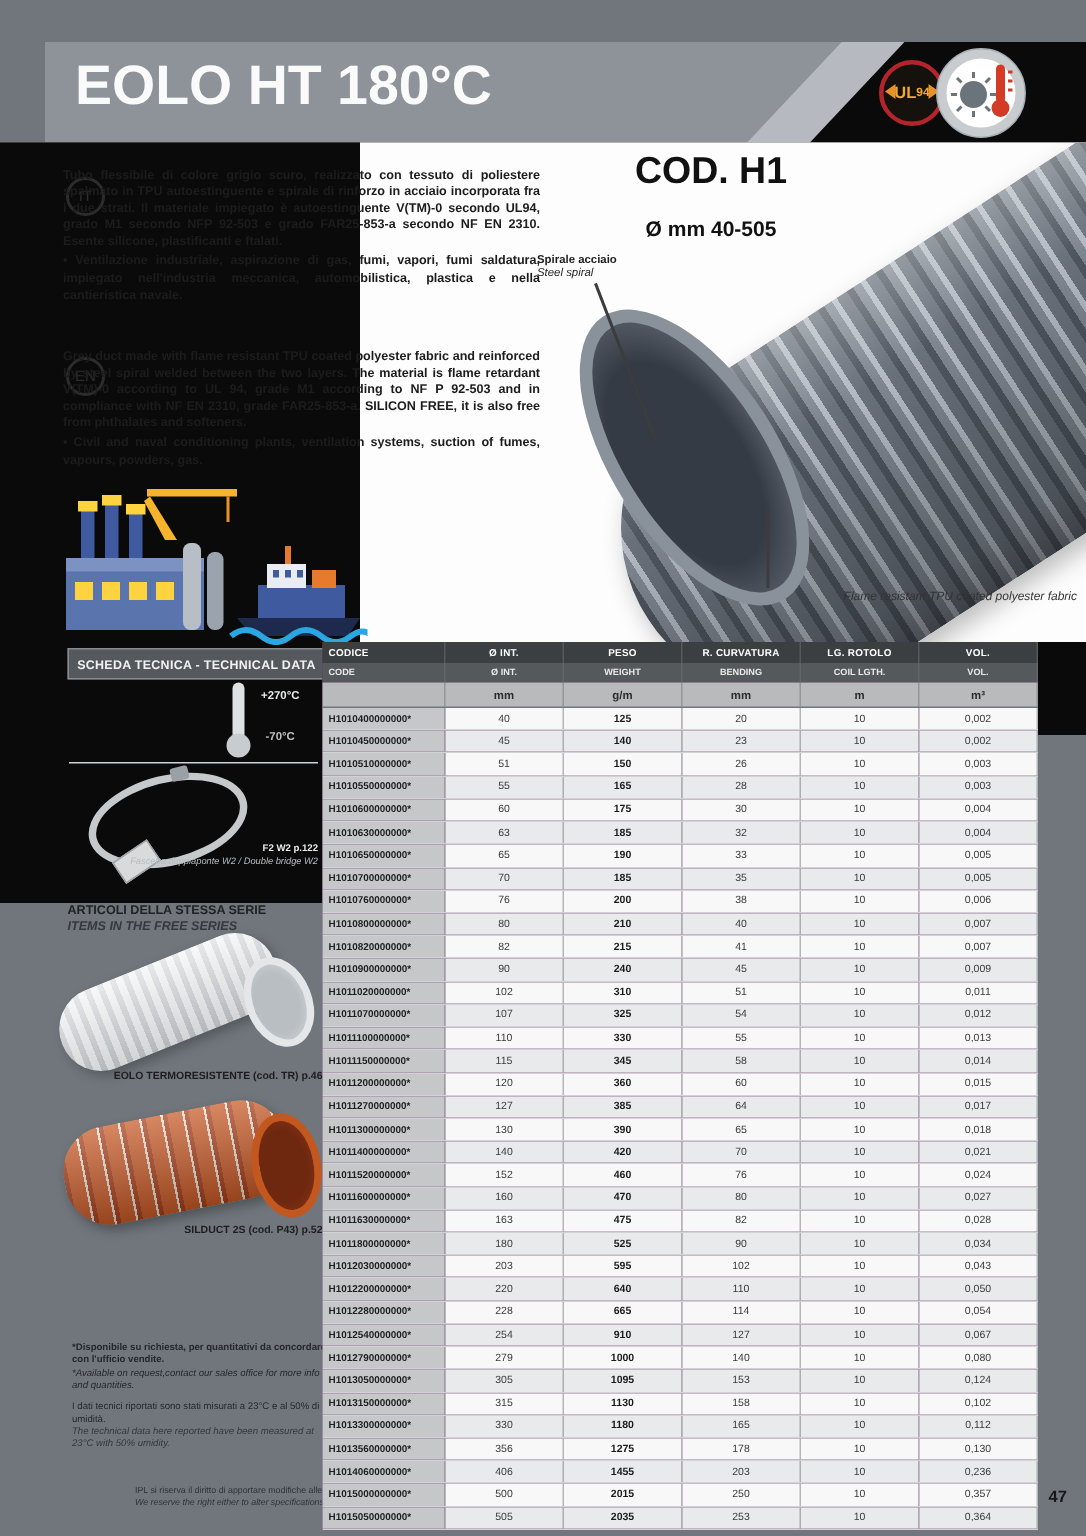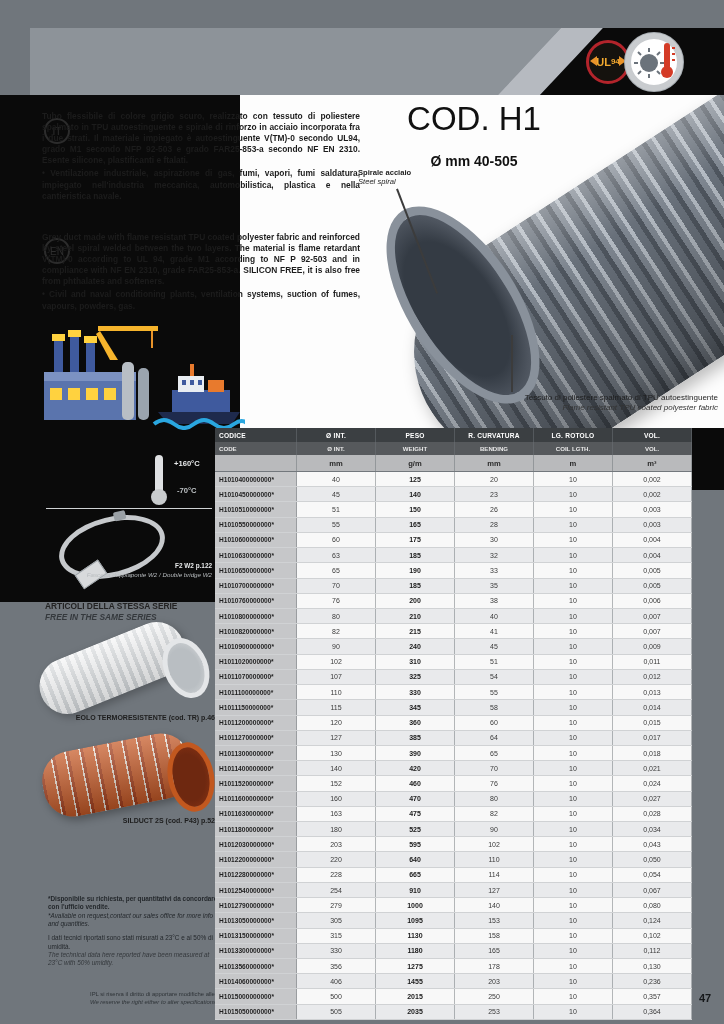--- a/index.html
+++ b/index.html
@@ -30,21 +30,21 @@
   
   .intro{left:42px;top:111px;width:318px;z-index:3;color:#1c1c1c;font-size:8.4px;line-height:1.32;
          font-weight:bold;text-align:justify;}
   .intro p{margin:0 0 2px 0;}
   .intro .bullet{font-weight:bold;}
   .intro.en{top:232px;font-weight:bold;}
   .lang-circle{width:22px;height:22px;border:2px solid #2c2c2c;border-radius:50%;color:#2e2e2e;
          font-weight:normal;font-size:10px;display:flex;align-items:center;justify-content:center;z-index:3;}
   
   .cod-block{left:404px;top:100px;width:140px;text-align:center;z-index:4;color:#111;}
-  .cod-code{font-size:33px;font-weight:400;letter-spacing:0;}
+  .cod-code{font-size:25px;font-weight:700;letter-spacing:0;}
   .cod-range{font-size:14px;font-weight:bold;margin-top:15px;}
   .hose-wrap{left:240px;top:95px;width:484px;height:337px;overflow:hidden;z-index:3;}
   .hose-main{position:absolute;left:150px;top:65px;width:520px;height:222px;border-radius:115px;
       transform:rotate(-33deg);
       background:
         linear-gradient(180deg,rgba(255,255,255,.30) 0%,rgba(255,255,255,0) 28%,rgba(0,0,0,.28) 86%,rgba(0,0,0,.42) 100%),
         repeating-linear-gradient(90deg,#4e555e 0 5px,#7e8690 5px 11px,#b2b9c1 11px 15px,#68707a 15px 23px);
       box-shadow:0 8px 16px rgba(0,0,0,.25);}
   .hose-mouth{position:absolute;left:168px;top:98px;width:92px;height:206px;border-radius:50%;
       transform:rotate(-33deg);border:9px solid #89919b;
@@ -125,20 +125,21 @@
   .page-num{left:699px;top:992px;font-size:11px;font-weight:bold;color:#16181a;z-index:3;}
 </style>
 </head>
 <body>
 
 <div class="page">
 
   <div class="abs banner"></div>
   <div class="abs banner-stripe"></div>
   <div class="abs banner-black"></div>
+  <div class="abs page-title">EOLO HT 180°C</div>
 
   <div class="abs badge-ul">
     <span class="l1">UL</span>
     <span class="l2">94</span>
   </div>
   <div class="abs badge-gauge">
     <svg width="64" height="64" viewBox="0 0 64 64">
       <circle cx="32" cy="32" r="29" fill="#ffffff" stroke="#a7adb2" stroke-width="2"></circle>
       <circle cx="32" cy="32" r="26" fill="#ffffff" stroke="#c9cccf" stroke-width="6"></circle>
       <circle cx="27" cy="33" r="9" fill="#6b737b"></circle>
@@ -185,21 +186,20 @@
     <div class="cod-range">Ø mm 40-505</div>
   </div>
 
   <div class="abs spiral-label">
     <div class="it">Spirale acciaio</div>
     <div class="en">Steel spiral</div>
   </div>
   <div class="abs spiral-line"></div>
   <div class="abs fabric-line"></div>
   <div class="abs fabric-caption">
-    <div>Tessuto di poliestere spalmato di TPU autoestinguente</div>
     <div class="en">Flame resistant TPU coated polyester fabric</div>
   </div>
 
   <div class="abs industry">
     <svg width="205" height="110" viewBox="0 0 205 110">
       <rect x="58" y="6" width="60" height="5" fill="#f6b42c"></rect>
       <polygon points="60,11 78,40 70,40 56,14" fill="#f6b42c"></polygon>
       <line x1="112" y1="11" x2="112" y2="28" stroke="#e8932a" stroke-width="2"></line>
       <rect x="14" y="14" width="9" height="50" fill="#3f5a9e"></rect>
       <rect x="30" y="10" width="9" height="54" fill="#3f5a9e"></rect>
@@ -222,37 +222,38 @@
         <rect x="168" y="60" width="16" height="12" fill="#e87a2d"></rect>
         <rect x="142" y="60" width="4" height="5" fill="#3f5a9e"></rect>
         <rect x="150" y="60" width="4" height="5" fill="#3f5a9e"></rect>
         <rect x="158" y="60" width="4" height="5" fill="#3f5a9e"></rect>
         <rect x="150" y="44" width="4" height="12" fill="#e87a2d"></rect>
         <path d="M114 104 q10 -8 20 0 q10 8 20 0 q10 -8 20 0 q10 8 20 0 q8 -6 14 0" fill="none" stroke="#2aa7e0" stroke-width="4"></path>
       </g>
     </svg>
   </div>
 
+  <div class="abs tech-bar">SCHEDA TECNICA - TECHNICAL DATA</div>
   <div class="abs thermo" style="width:24px;height:52px;">
     <div class="thermo-stem"></div>
     <div class="thermo-bulb"></div>
   </div>
-  <div class="abs temp-max">+160°C</div>
+  <div class="abs temp-max">+270°C</div>
   <div class="abs temp-min">-70°C</div>
   <div class="abs side-line"></div>
   <div class="abs clamp">
     <div class="clamp-bolt"></div>
     <div class="clamp-plate"></div>
   </div>
   <div class="abs clamp-ref">F2 W2 p.122</div>
   <div class="abs clamp-cap">Fascetta doppiaponte W2 / Double bridge W2</div>
 
   <div class="abs series-title">
     <div>ARTICOLI DELLA STESSA SERIE</div>
-    <div class="en">FREE IN THE SAME SERIES</div>
+    <div class="en">ITEMS IN THE FREE SERIES</div>
   </div>
   <div class="abs hose-gray"></div>
   <div class="abs hose-gray-mouth"></div>
   <div class="abs cap-gray">EOLO TERMORESISTENTE (cod. TR) p.46</div>
   <div class="abs hose-red"></div>
   <div class="abs hose-red-mouth"></div>
   <div class="abs cap-red">SILDUCT 2S (cod. P43) p.52</div>
 
   <div class="abs footnotes">
     <div class="b">*Disponibile su richiesta, per quantitativi da concordare con l'ufficio vendite.</div>

